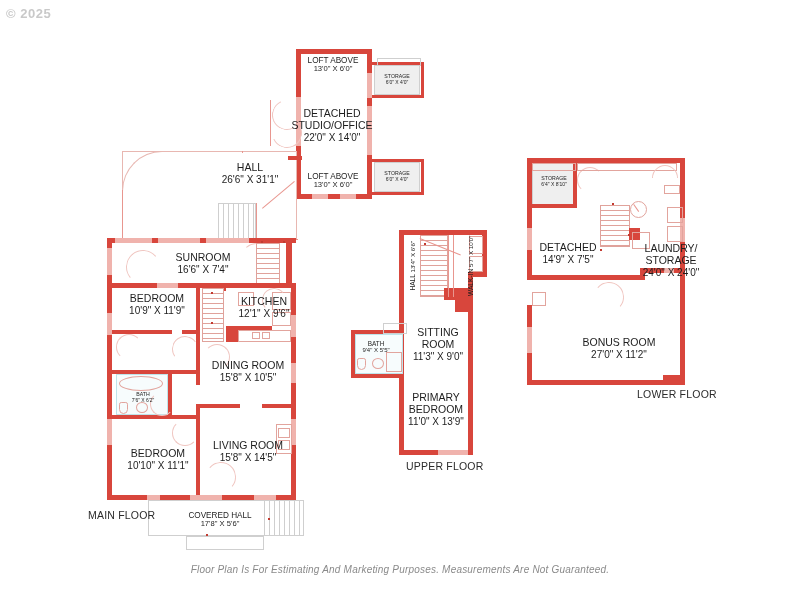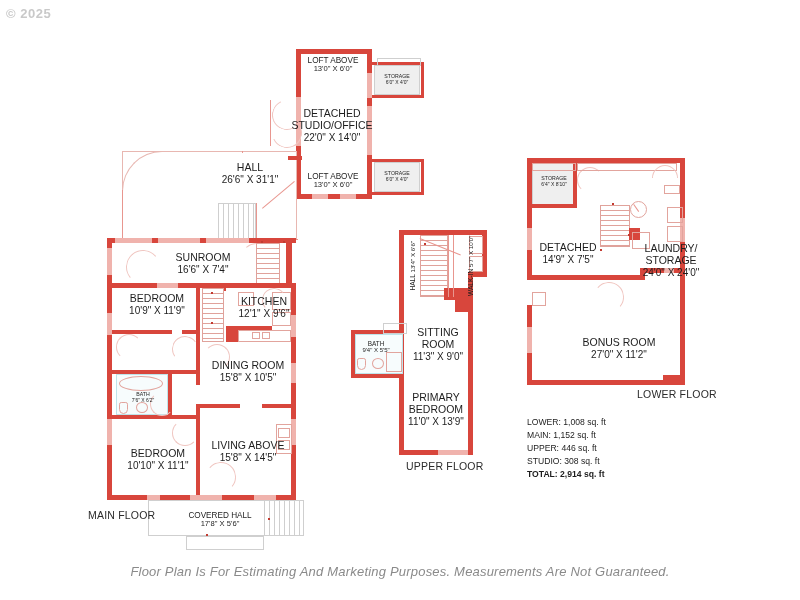--- a/index.html
+++ b/index.html
@@ -15,21 +15,21 @@
   .watermark{
     left:6px;top:6px;font-size:13px;color:#c9c9c9;font-weight:600;
     letter-spacing:.5px;
   }
   .addr{
     left:0;top:21px;width:800px;text-align:center;
     font-size:10.5px;letter-spacing:.25px;color:#3a3a3a;
   }
   .disclaimer{
     left:0;top:564px;width:800px;text-align:center;
-    font-size:13px;font-style:italic;color:#8a8a8a;letter-spacing:.2px;
+    font-size:10px;font-style:italic;color:#8a8a8a;letter-spacing:.2px;
   }
 
   .rm{position:absolute;text-align:center;line-height:1.12;color:#1d1d1d;}
   .rm .n{display:block;}
   .rm .d{display:block;}
   .rm.med  {font-size:10.5px;text-align:center;}
   .rm.med .d{font-size:10px;}
   .rm.sml  {font-size:8.2px;}
   .rm.sml .d{font-size:7.6px;}
   .rm.tiny {font-size:5.2px;}
@@ -262,21 +262,21 @@
     </div>
     <div class="rm med" style="left:200px;top:360px;width:96px;">
       <span class="n">DINING ROOM</span>
       <span class="d">15'8" X 10'5"</span>
     </div>
     <div class="rm med" style="left:118px;top:448px;width:80px;">
       <span class="n">BEDROOM</span>
       <span class="d">10'10" X 11'1"</span>
     </div>
     <div class="rm med" style="left:204px;top:440px;width:88px;">
-      <span class="n">LIVING ABOVE</span>
+      <span class="n">LIVING ROOM</span>
       <span class="d">15'8" X 14'5"</span>
     </div>
 
     <div class="outline2" style="left:148px;top:500px;width:155px;height:36px;"></div>
     <div class="outline2" style="left:186px;top:536px;width:78px;height:14px;"></div>
     <div class="stairH" style="left:264px;top:500px;width:40px;height:36px;"></div>
     <div class="dot" style="left:268px;top:518px;"></div>
     <div class="dot" style="left:206px;top:534px;"></div>
     <div class="rm sml" style="left:170px;top:511px;width:100px;">
       <span class="n">COVERED HALL</span>
@@ -403,21 +403,14 @@
       <span class="d">24'0" X 24'0"</span>
     </div>
     <div class="rm med" style="left:564px;top:337px;width:110px;">
       <span class="n">BONUS ROOM</span>
       <span class="d">27'0" X 11'2"</span>
     </div>
 
     <div class="flr" style="left:637px;top:388px;">LOWER FLOOR</div>
   </div>
 
-  <div class="sqft">
-    <div>LOWER: 1,008 sq. ft</div>
-    <div>MAIN: 1,152 sq. ft</div>
-    <div>UPPER: 446 sq. ft</div>
-    <div>STUDIO: 308 sq. ft</div>
-    <div class="tot">TOTAL: 2,914 sq. ft</div>
-  </div>
 
 </div>
 
 </body></html>

